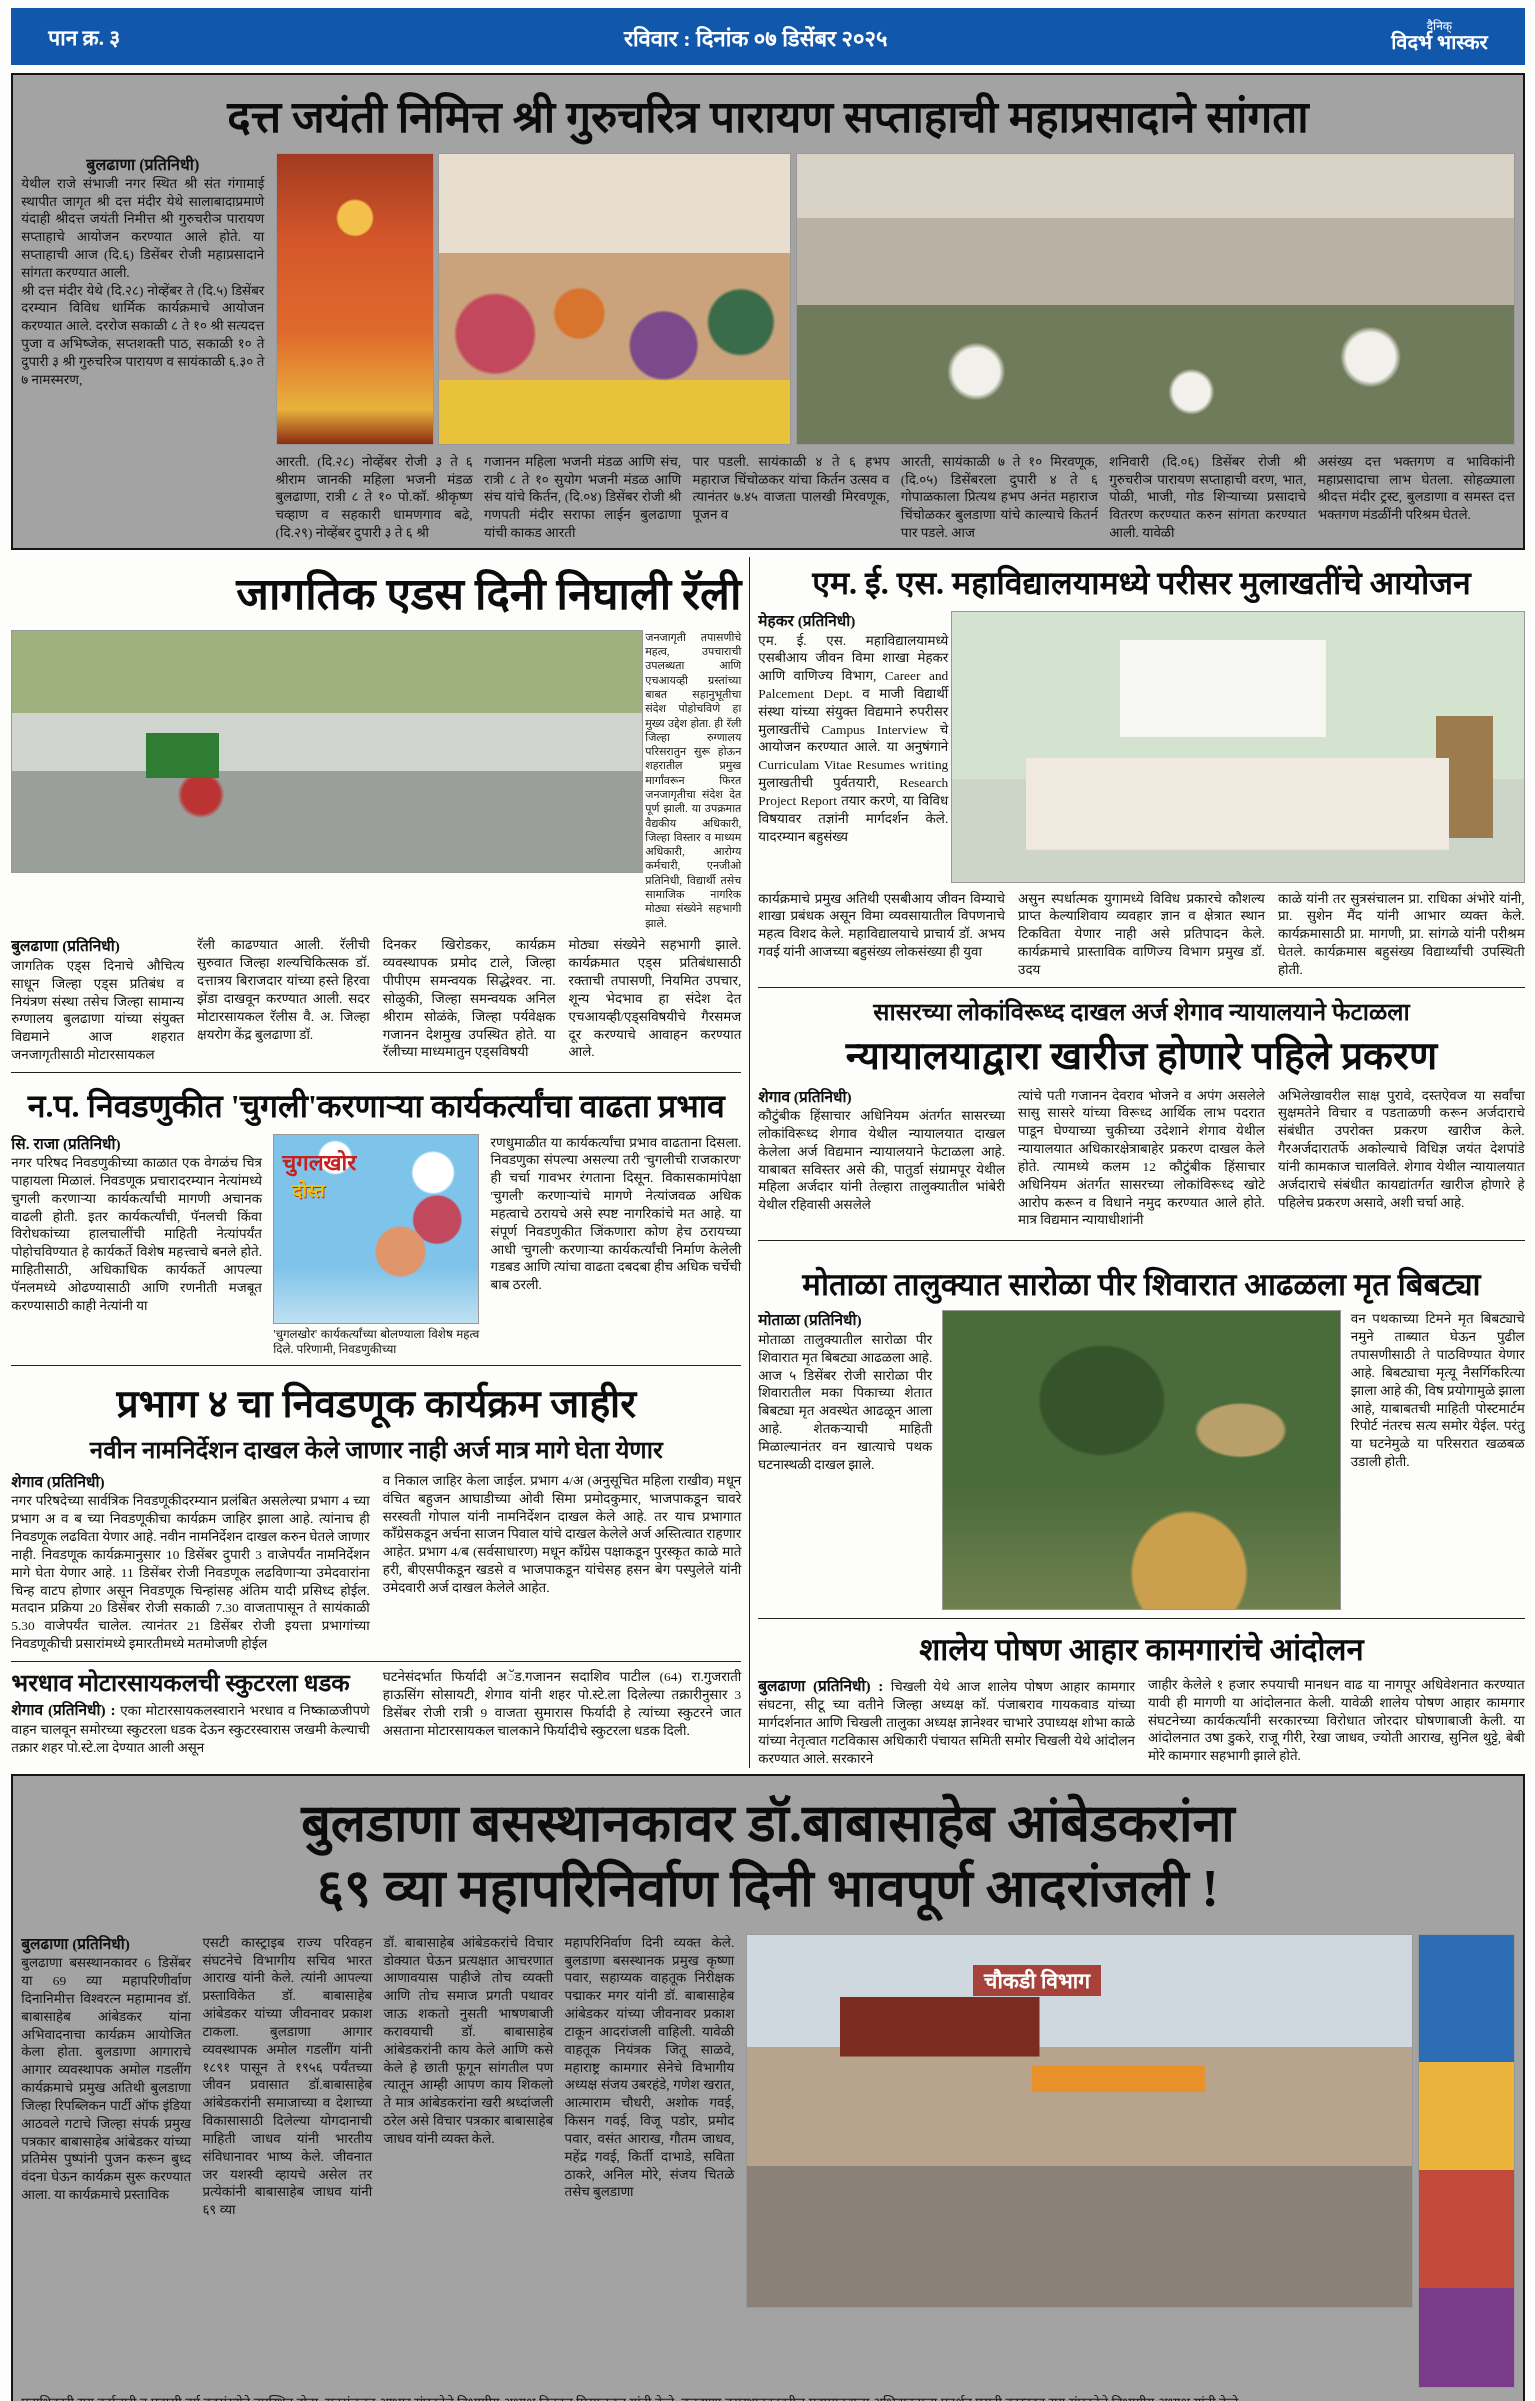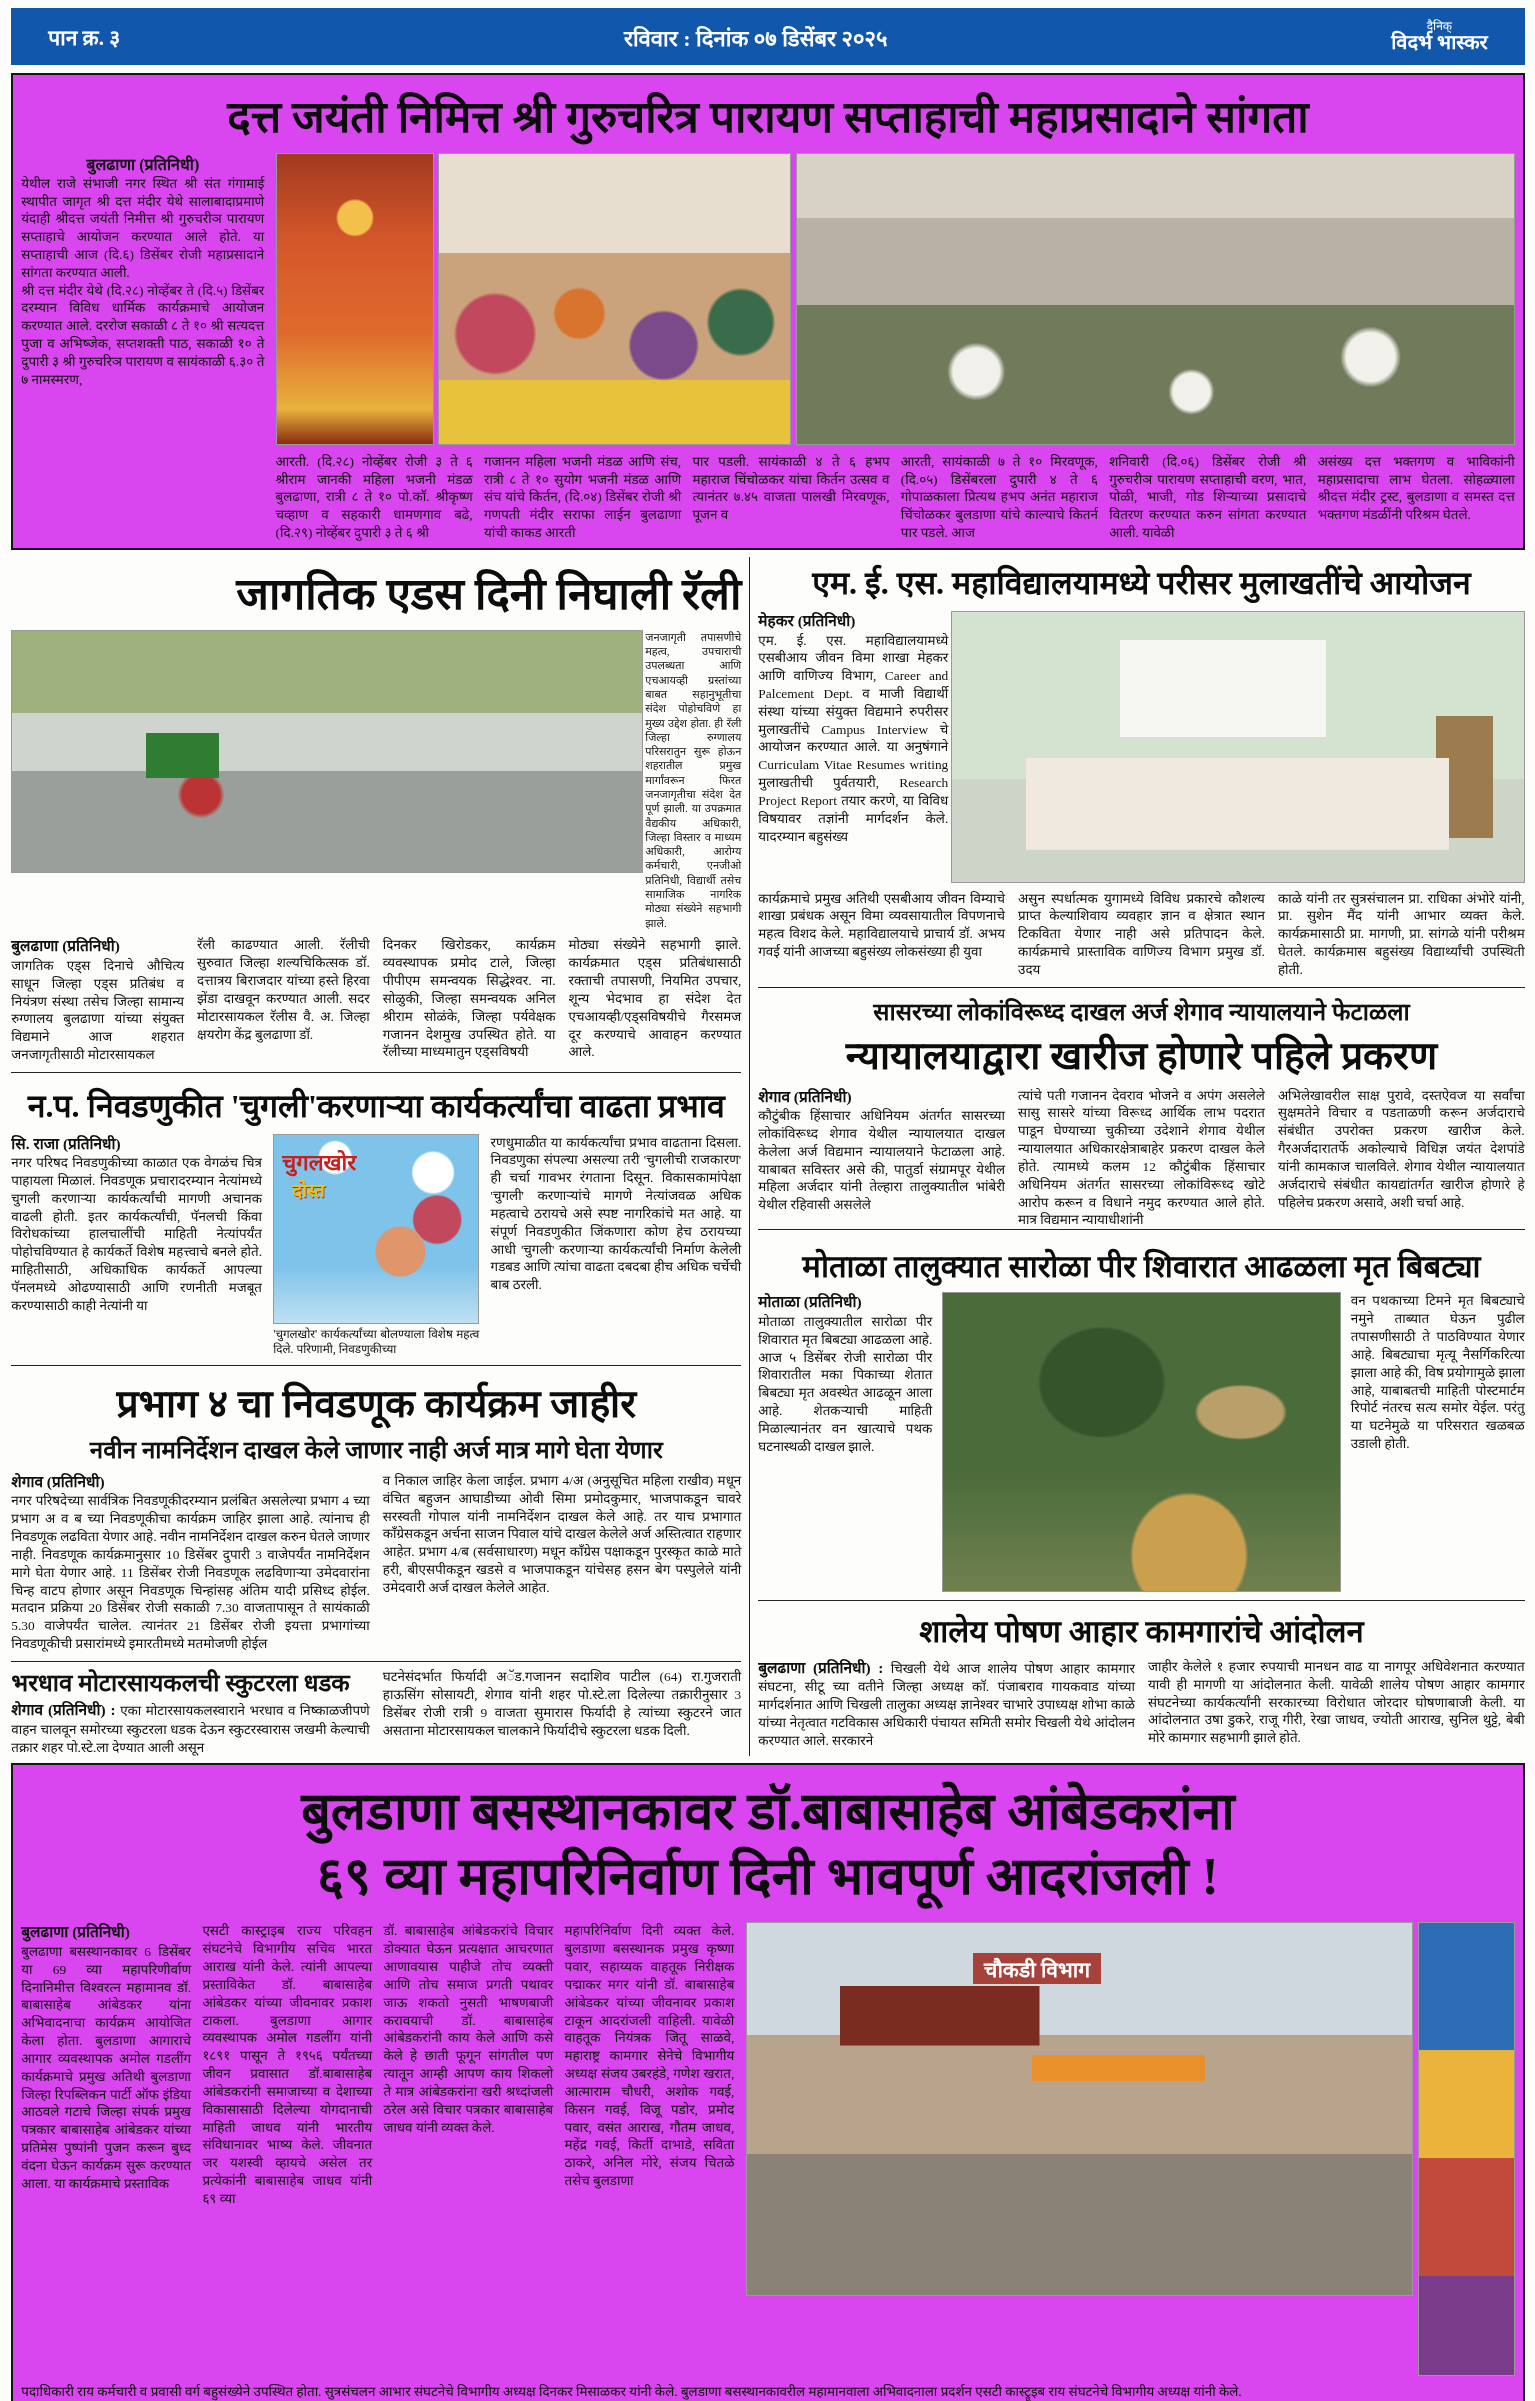--- a/index.html
+++ b/index.html
@@ -10,21 +10,21 @@
   
   .mast { background:#1157ab; color:#fff; height:57px; display:flex; align-items:center;
           justify-content:space-between; padding:0 37px; margin-bottom:8px; }
   .mast .pageno { font-size:21px; font-weight:bold; }
   .mast .date   { font-size:22px; font-weight:bold; }
   .mast .brand  { text-align:center; line-height:1.05; }
   .mast .brand .top { font-size:12px; display:block; }
   .mast .brand .main{ font-size:20px; font-weight:bold; }
 
   
-  .box   { border:2.4px solid #151515; background:#d946ef; padding:6.5px 8px; }
+  .box   { border:2.4px solid #151515; background:#a3a3a3; padding:6.5px 8px; }
   .hl    { font-weight:bold; text-align:center; color:#0c0c0c; }
   .byline{ font-weight:bold; font-size:15.4px; }
   .byline-c{ font-weight:bold; font-size:16px; text-align:center; }
   .txt   { font-size:13.4px; line-height:1.33; text-align:justify; }
   .cols  { display:flex; gap:13px; }
   .cols > div { flex:1; }
   .ph    { position:relative; overflow:hidden; border:0.8px solid #999; }
 
   
   .datta { margin-bottom:6.5px; }
@@ -88,21 +88,21 @@
   .mes .hl { font-size:32px; padding:3.2px 0 8px; }
   .mes-row { display:flex; gap:3px; margin-bottom:6.5px; }
   .mes-left { width:190px; flex:none; }
   .ph-seminar { flex:1; height:272px; background:
       linear-gradient(#f6f6f2,#f6f6f2) 46% 16%/36% 36% no-repeat,
       linear-gradient(#efe9df,#efe9df) 50% 82%/74% 34% no-repeat,
       linear-gradient(#9c7b4f,#9c7b4f) 94% 70%/57px 122px no-repeat,
       linear-gradient(180deg,#d4e2d0 0 62%,#cdd4c8 62% 100%); }
   .mes-cols { border-bottom:1.6px solid #222; padding-bottom:8px; margin-bottom:6.5px; }
 
-  .court { border-bottom:1.6px solid #222; padding-bottom:0; margin-bottom:12px; }
+  .court { border-bottom:1.6px solid #222; padding-bottom:11px; margin-bottom:19px; }
   .court .hl-top { font-size:24px; font-weight:bold; text-align:center; }
   .court .hl { font-size:39px; padding:0 0 6.5px; }
 
   .leopard { border-bottom:1.6px solid #222; padding-bottom:8px; margin-bottom:6.5px; }
   .leopard .hl { font-size:31px; padding:1.6px 0 6.5px; }
   .leo-row { display:flex; gap:9.7px; }
   .leo-side { width:174px; flex:none; }
   .ph-leo { flex:1; height:300px; background:
       radial-gradient(ellipse at 62% 88%, #caa04f 0 16%, rgba(0,0,0,0) 17%),
       radial-gradient(ellipse at 40% 30%, #35542c 0 18%, rgba(0,0,0,0) 19%),

